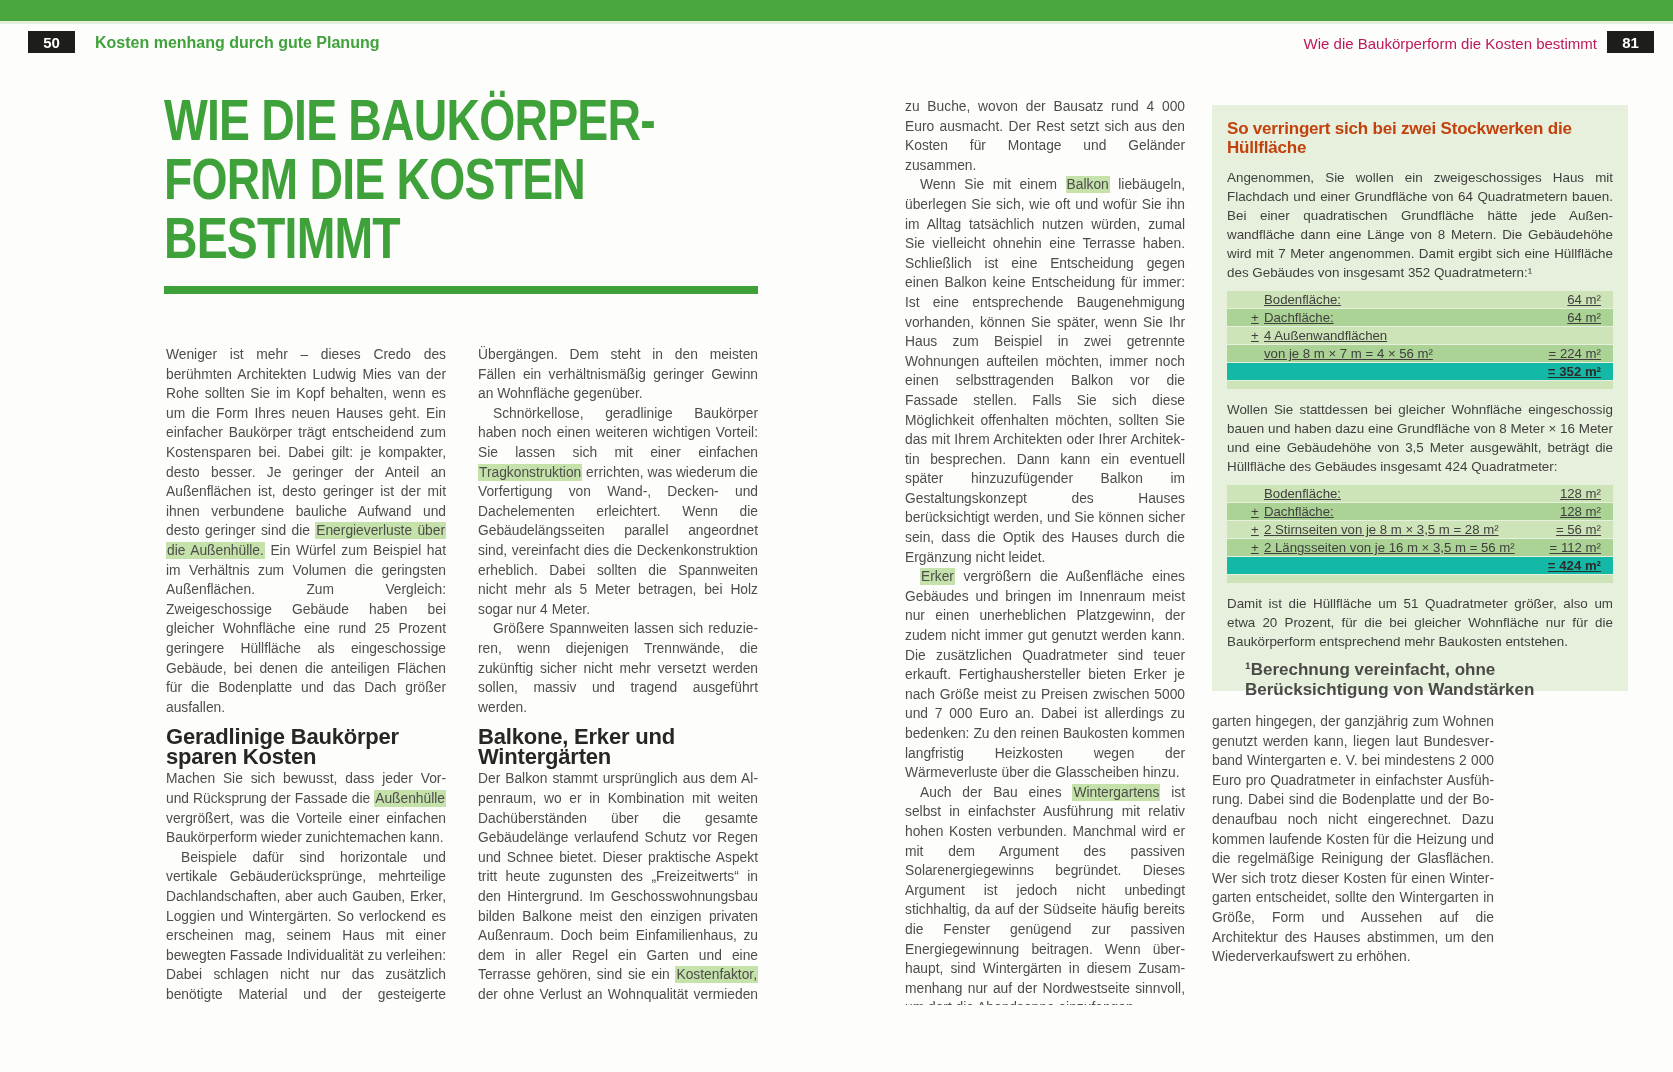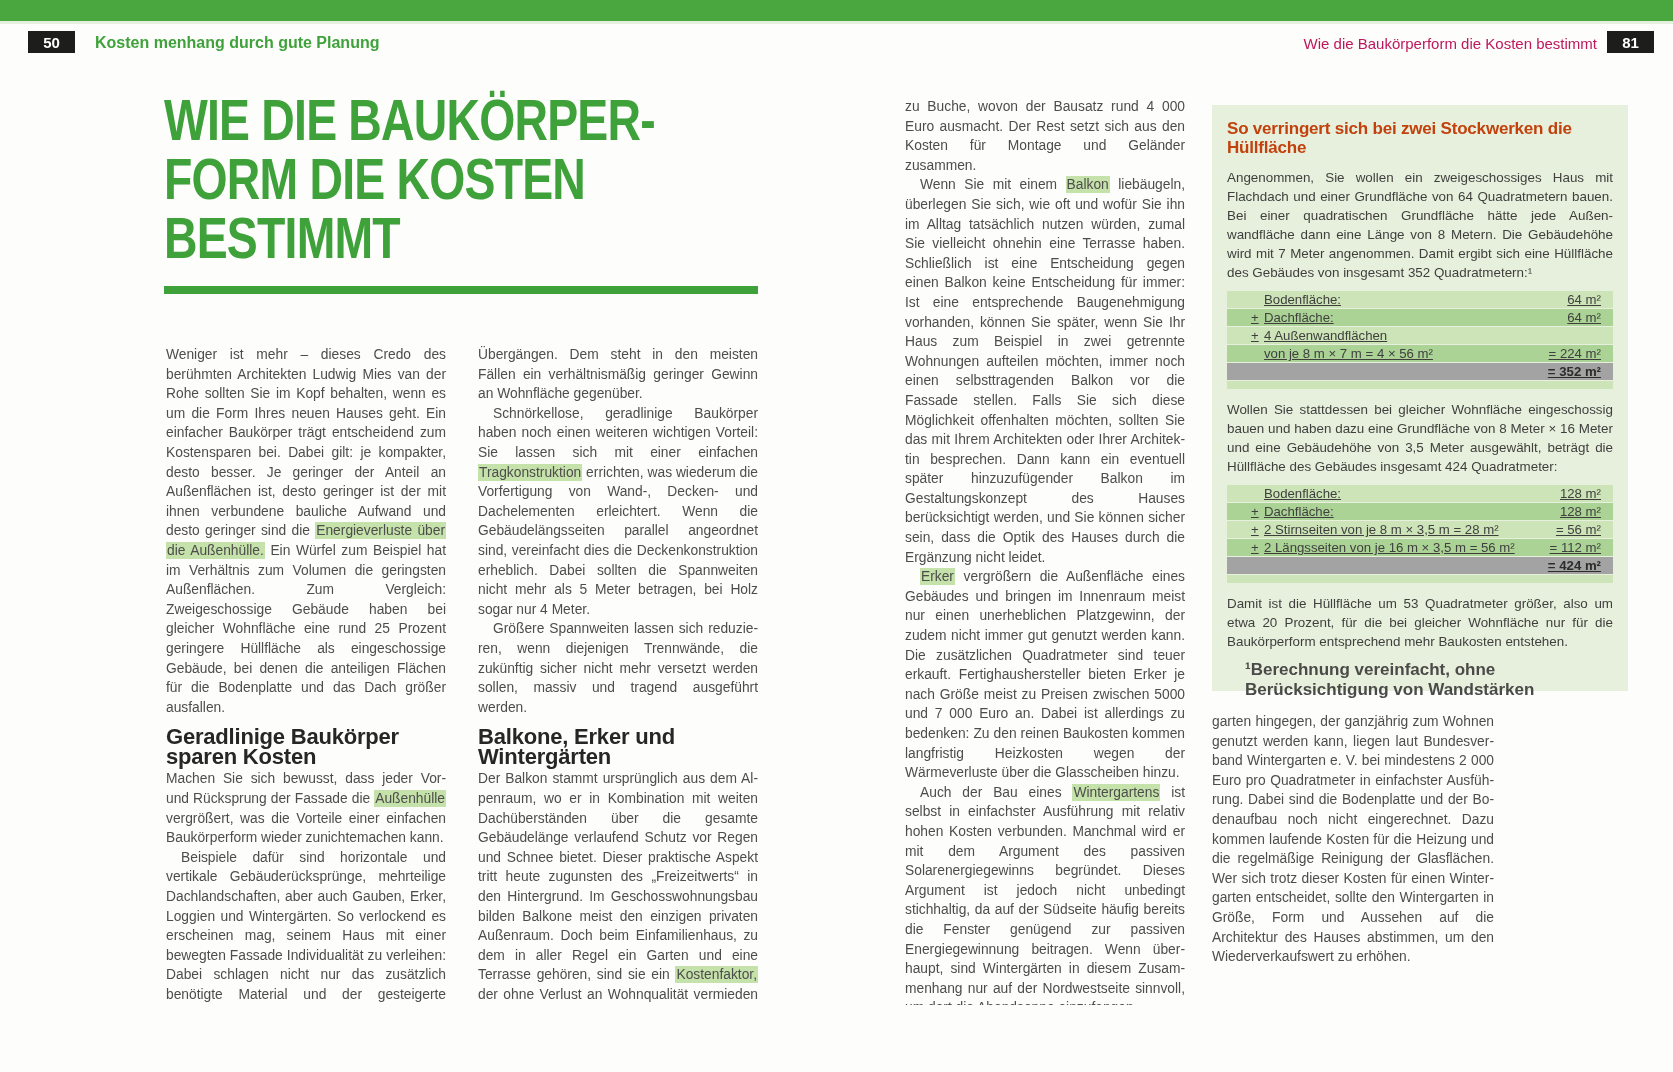--- a/index.html
+++ b/index.html
@@ -36,21 +36,21 @@
   
   .infobox{position:absolute;left:1212px;top:105px;width:416px;height:586px;
     background:#e7f0dc;box-sizing:border-box;padding:14px 15px 10px;}
   .infobox h2{font-size:17px;line-height:19px;font-weight:bold;color:#c2410c;margin:0 0 11px;max-width:345px;letter-spacing:-0.2px;}
   .box-p{font-size:13.4px;line-height:19px;color:#3f3f3e;margin:0 0 9px;text-align:justify;}
   .gtable{margin:5px 0 11px;}
   .trow{display:flex;align-items:center;height:17px;font-size:13.2px;color:#3f3f3e;
     border-bottom:1.5px solid #e7f0dc;text-decoration:underline;}
   .trow.light{background:#cde4b8;}
   .trow.dark{background:#abd395;}
-  .trow.total{background:#a3a3a3;font-weight:bold;color:#2c2c2b;}
+  .trow.total{background:#14b8a6;font-weight:bold;color:#2c2c2b;}
   .trow .plus{margin-left:24px;width:13px;flex:none;}
   .trow .lab{flex:1;white-space:nowrap;}
   .trow .val{flex:none;text-align:right;padding-right:12px;}
   .gtable::after{content:"";display:block;height:8px;background:#cde4b8;}
   .footnote{font-size:17px;color:#4a4a48;margin-top:4px;padding-left:18px;font-weight:bold;}
 </style>
 </head>
 <body>
 
 <div class="topbar"></div>
@@ -139,19 +139,19 @@
         <span class="plus">+</span>
         <span class="lab">2 Längsseiten von je 16 m × 3,5 m = 56 m²</span>
         <span class="val">= 112 m²</span>
       </div>
       <div class="trow total">
         <span class="plus"></span>
         <span class="lab"></span>
         <span class="val">= 424 m²</span>
       </div>
     </div>
-  <p class="box-p">Damit ist die Hüllfläche um 53 Quadratmeter größer, also um etwa 20 Prozent, für die bei gleicher Wohnfläche nur für die Baukörperform entsprechend mehr Baukosten entstehen.</p>
+  <p class="box-p">Damit ist die Hüllfläche um 51 Quadratmeter größer, also um etwa 20 Prozent, für die bei gleicher Wohnfläche nur für die Baukörperform entsprechend mehr Baukosten entstehen.</p>
   <div class="footnote">¹Berechnung vereinfacht, ohne Berücksichtigung von Wandstärken</div>
 </div>
 
 <div class="bodycol" id="col4">
     <p><span>garten hingegen, der ganzjährig zum Wohnen genutzt werden kann, liegen laut Bundesver­band Wintergarten e.&nbsp;V. bei mindestens 2&nbsp;000 Euro pro Quadratmeter in einfachster Ausfüh­rung. Dabei sind die Bodenplatte und der Bo­denaufbau noch nicht eingerechnet. Dazu kommen laufende Kosten für die Heizung und die regelmäßige Reinigung der Glasflächen. Wer sich trotz dieser Kosten für einen Winter­garten entscheidet, sollte den Wintergarten in Größe, Form und Aussehen auf die Architektur des Hauses abstimmen, um den Wiederver­kaufswert zu erhöhen.</span></p>
   </div>
 
 </body></html>

